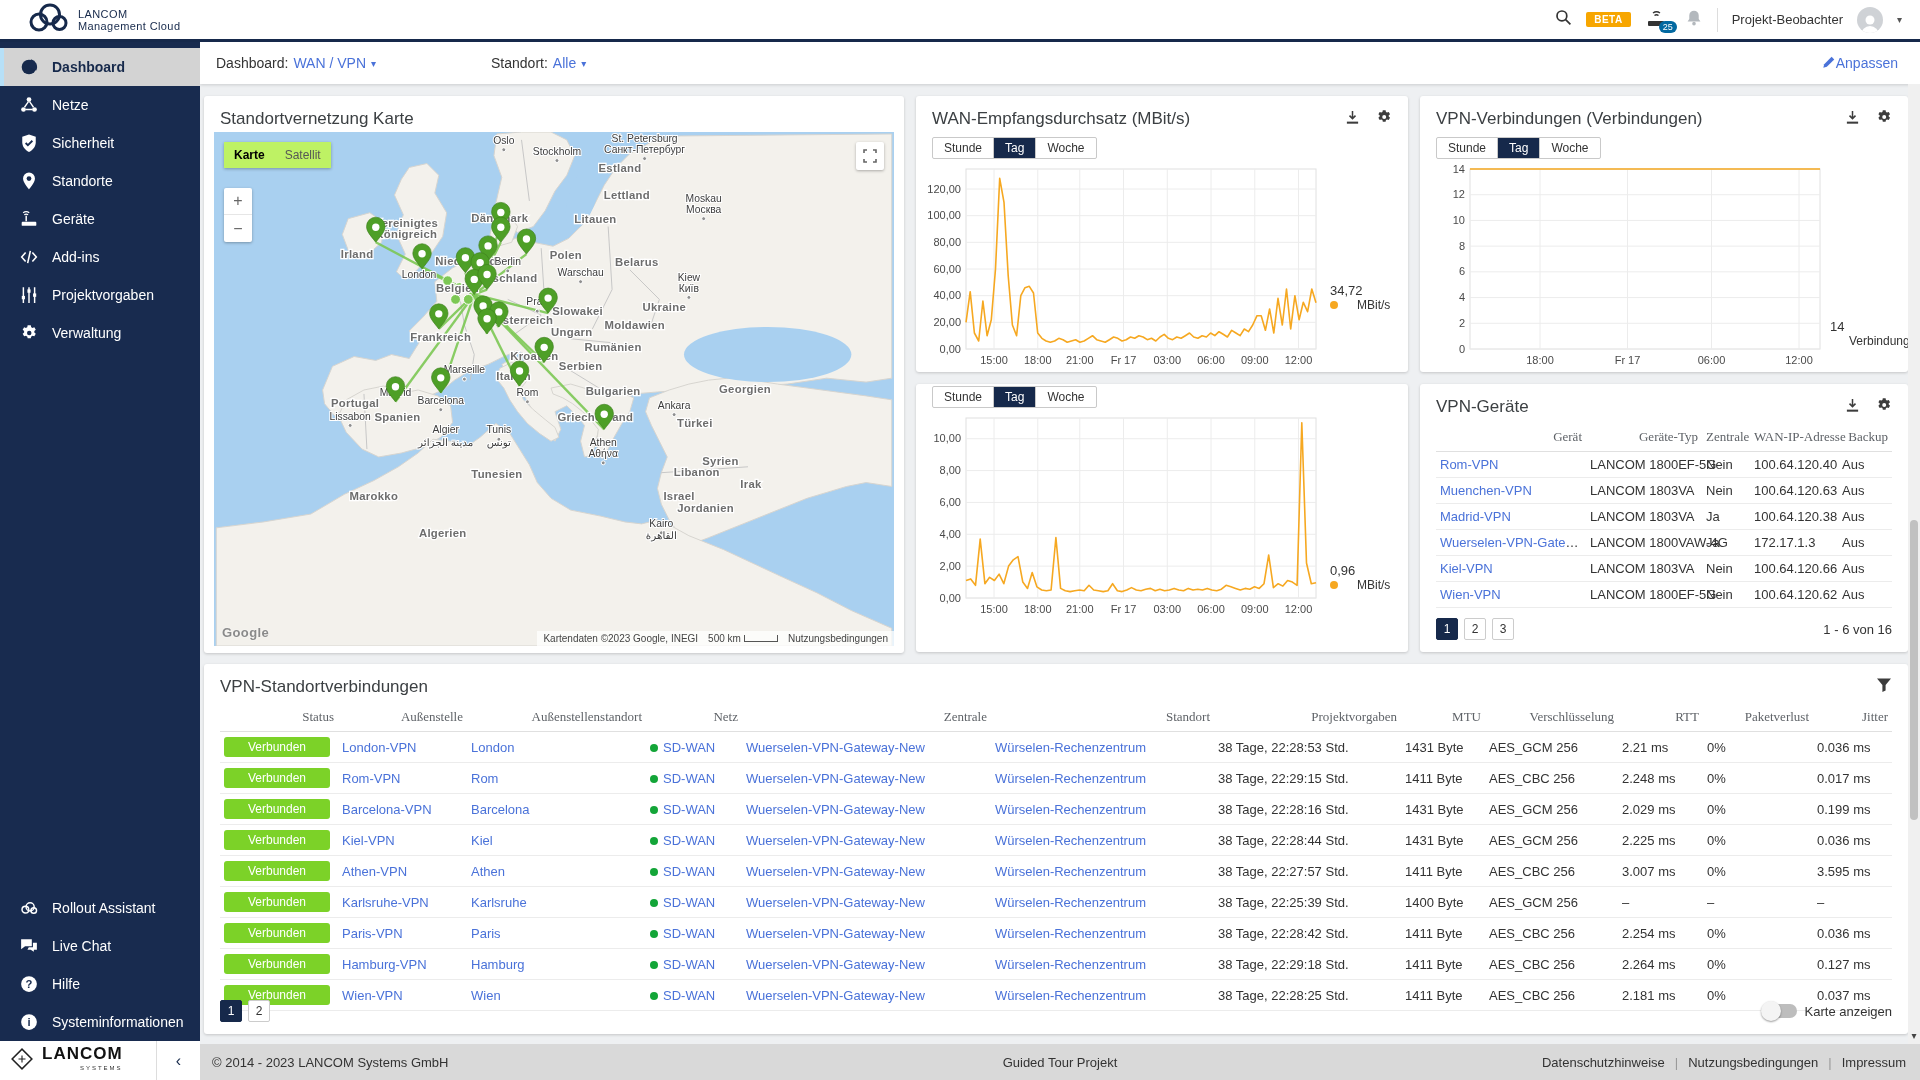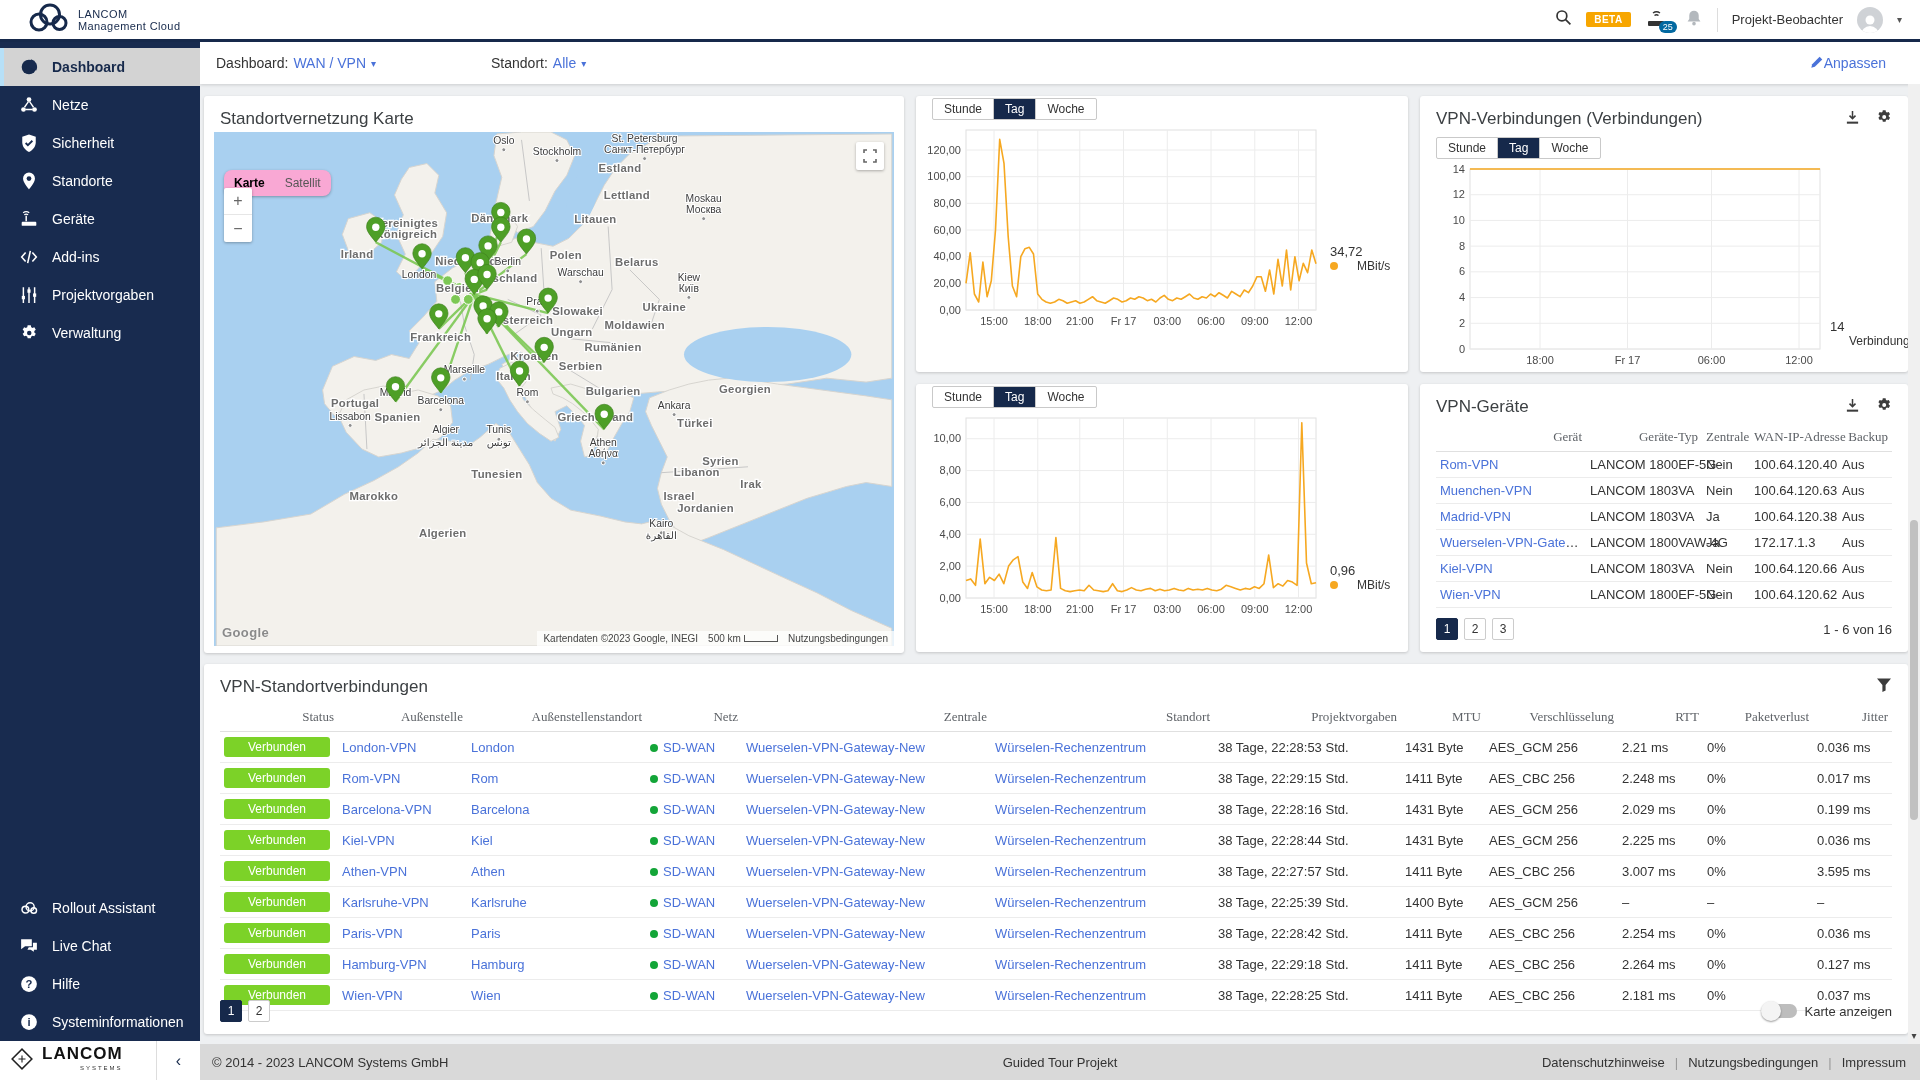--- a/index.html
+++ b/index.html
@@ -33,39 +33,39 @@
   .rs-logo { margin-left:10px; }
   .lancom-word { margin-left:8px; font-weight:bold; font-size:17px; letter-spacing:1px; color:#111; line-height:14px; }
   .lancom-sys { font-size:6px; letter-spacing:2px; text-align:right; color:#333; font-weight:normal; }
   .collapse-btn { margin-left:auto; width:44px; height:100%; border-left:1px solid #ddd; display:flex; align-items:center; justify-content:center; font-size:16px; color:#16294b; cursor:pointer; }
 
   
   .subbar { position:absolute; left:200px; top:42px; width:1720px; height:42px; background:#fff; box-shadow:0 1px 3px rgba(0,0,0,.15); display:flex; align-items:center; z-index:10; font-size:14px; }
   .subbar .grp { margin-left:16px; display:flex; align-items:center; gap:5px; color:#333; }
   .subbar .grp.second { margin-left:115px; }
   .blue-link { color:#4a72d9; cursor:pointer; }
-  .subbar .right { margin-left:auto; margin-right:34px; display:flex; }
+  .subbar .right { margin-left:auto; margin-right:22px; display:flex; }
 
   
   .card { position:absolute; background:#fff; border-radius:3px; box-shadow:0 1px 3px rgba(0,0,0,.18); }
   .card-title-row { display:flex; align-items:center; padding:13px 16px 6px 16px; }
   .card-title { font-size:17px; color:#3c4043; }
   .card-icons { margin-left:auto; display:flex; gap:16px; align-items:center; }
   .card-icons svg { cursor:pointer; }
 
   #card-map   { left:204px; top:96px;  width:700px; height:557px; }
   #card-c1    { left:916px; top:96px;  width:492px; height:276px; }
   #card-c2    { left:1420px;top:96px;  width:488px; height:276px; }
   #card-c3    { left:916px; top:384px; width:492px; height:268px; }
   #card-ger   { left:1420px;top:384px; width:488px; height:268px; }
   #card-verb  { left:204px; top:664px; width:1704px; height:370px; }
 
   
   .map-box { position:absolute; left:10px; top:36px; width:680px; height:514px; background:#a9d0f0; overflow:hidden; }
-  .map-ctrl-type { position:absolute; left:10px; top:10px; display:flex; background:#f9a8d4; box-shadow:0 1px 3px rgba(0,0,0,.3); border-radius:8px; font-size:12px; z-index:5;margin-top:28px; }
+  .map-ctrl-type { position:absolute; left:10px; top:10px; display:flex; background:#bef264; box-shadow:0 1px 3px rgba(0,0,0,.3); border-radius:0; font-size:12px; z-index:5; }
   .map-ctrl-type div { padding:6px 10px; cursor:pointer; color:#565656; }
   .map-ctrl-type div.sel { font-weight:bold; color:#000; }
   .map-zoom { position:absolute; left:10px; top:56px; width:28px; background:#fff; box-shadow:0 1px 3px rgba(0,0,0,.3); border-radius:2px; z-index:5; }
   .map-zoom div { height:27px; display:flex; align-items:center; justify-content:center; font-size:16px; color:#666; cursor:pointer; }
   .map-zoom div:first-child { border-bottom:1px solid #e6e6e6; }
   .map-fs { position:absolute; right:10px; top:10px; width:28px; height:28px; background:#fff; box-shadow:0 1px 3px rgba(0,0,0,.3); border-radius:2px; display:flex; align-items:center; justify-content:center; color:#666; cursor:pointer; z-index:5; }
   .map-google { position:absolute; left:8px; bottom:6px; font-size:13px; font-weight:bold; color:#8a8a8a; letter-spacing:.4px; z-index:5; text-shadow:0 0 2px #fff; }
   .map-attr { position:absolute; right:0; bottom:0; display:flex; align-items:center; gap:10px; font-size:10px; color:#444; background:rgba(255,255,255,.75); padding:2px 6px; z-index:5; }
   .scalebar { display:inline-block; width:34px; height:7px; border:1px solid #555; border-top:none; margin-left:3px; }
 
@@ -548,20 +548,33 @@
       <div class="map-google">Google</div>
       <div class="map-attr">
         <span>Kartendaten ©2023 Google, INEGI</span>
         <span><span>500 km</span><span class="scalebar"></span></span>
         <span>Nutzungsbedingungen</span>
       </div>
     </div>
   </div>
 
   <div class="card" id="card-c1">
+    <div class="card-title-row">
+      <span class="card-title">WAN-Empfangsdurchsatz (MBit/s)</span>
+      <span class="card-icons">
+        <span><svg width="15" height="15" viewBox="0 0 16 16" fill="none" stroke="#3c3c3c" stroke-width="1.6">
+              <path d="M8 1v8M4.8 6l3.2 3.2L11.2 6"></path>
+              <path d="M2 13.5h12" stroke-width="2.2"></path>
+            </svg></span>
+        <span><svg width="16" height="16" viewBox="0 0 16 16" fill="#3c3c3c">
+              <path d="M9.6 1.2l.35 1.7q.6.21 1.12.6l1.66-.58 1.3 2.25-1.3 1.13a4.9 4.9 0 0 1 0 1.3l1.3 1.13-1.3 2.25-1.66-.58q-.52.39-1.12.6l-.35 1.7H6.8l-.35-1.7a4.9 4.9 0 0 1-1.12-.6l-1.66.58-1.3-2.25 1.3-1.13a4.9 4.9 0 0 1 0-1.3L2.37 5.17l1.3-2.25 1.66.58q.52-.39 1.12-.6l.35-1.7z"></path>
+              <circle cx="8.2" cy="8" r="2" fill="#fff"></circle>
+            </svg></span>
+      </span>
+    </div>
     <div class="tabs" id="tabs-c1">
         <div>Stunde</div>
         <div class="sel">Tag</div>
         <div>Woche</div>
       </div>
     <div class="chart-wrap">
       <div id="chart-c1"><svg width="398" height="212">
             <rect x="44" y="8" width="350" height="180" fill="#fff" stroke="#e0e0e0"></rect>
             <line x1="44" x2="394" y1="28.000000000000007" y2="28.000000000000007" stroke="#ececec"></line>
             <text x="39" y="31.500000000000007" text-anchor="end" font-size="11" fill="#4a4a4a" font-family="Liberation Sans,sans-serif">120,00</text>

